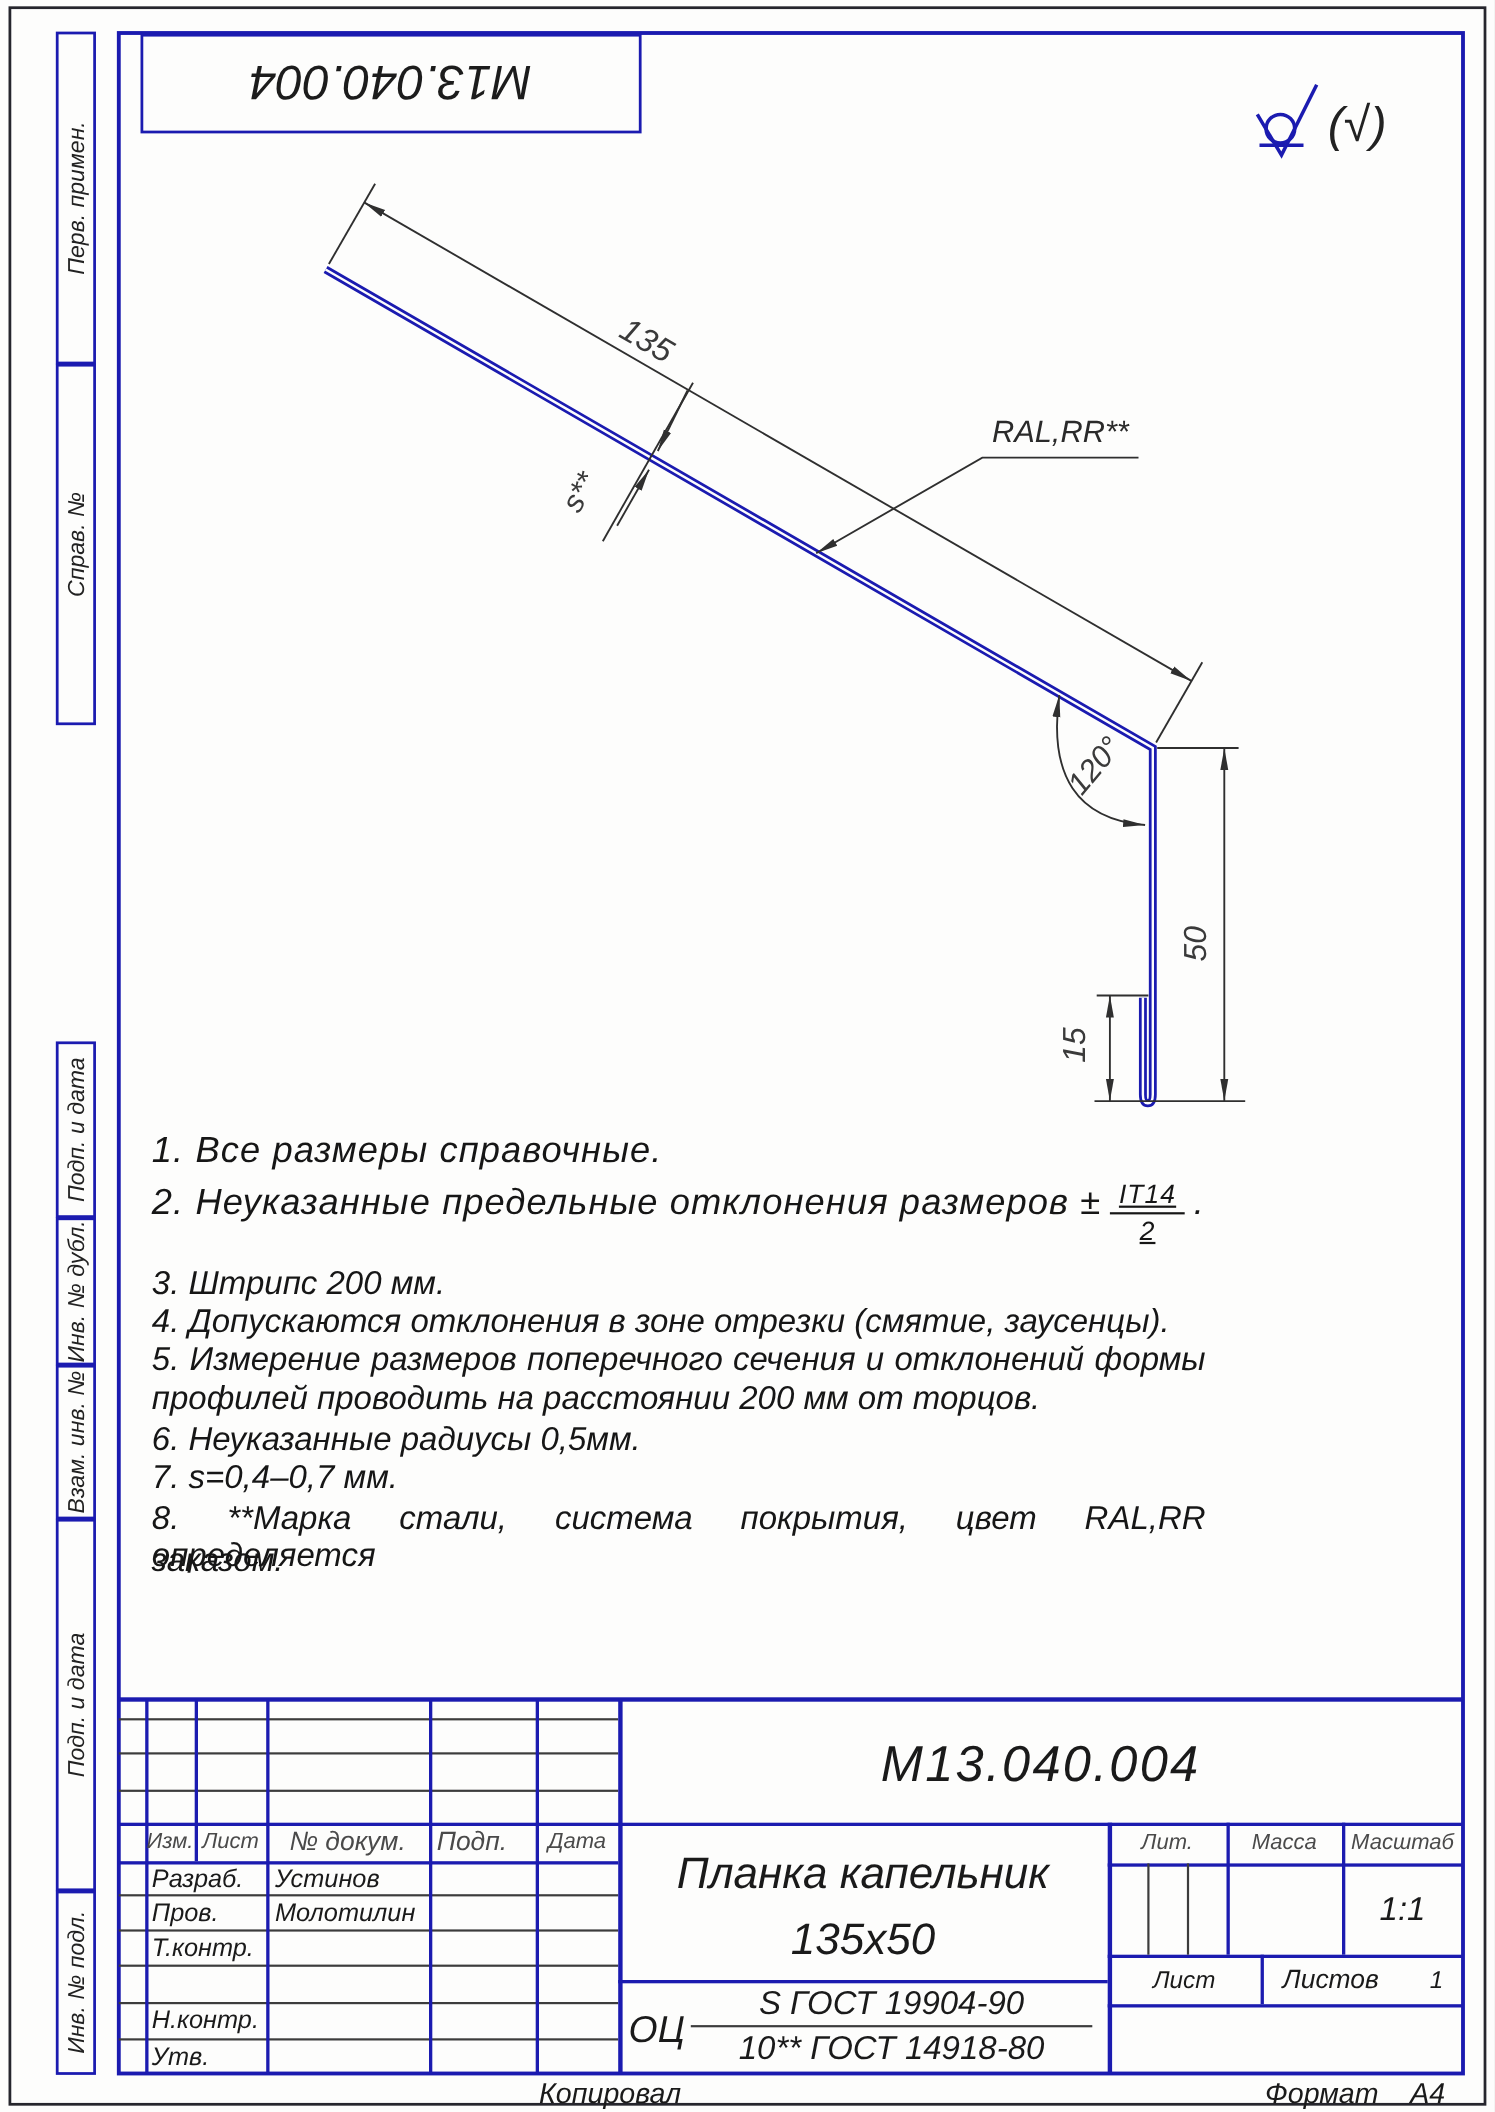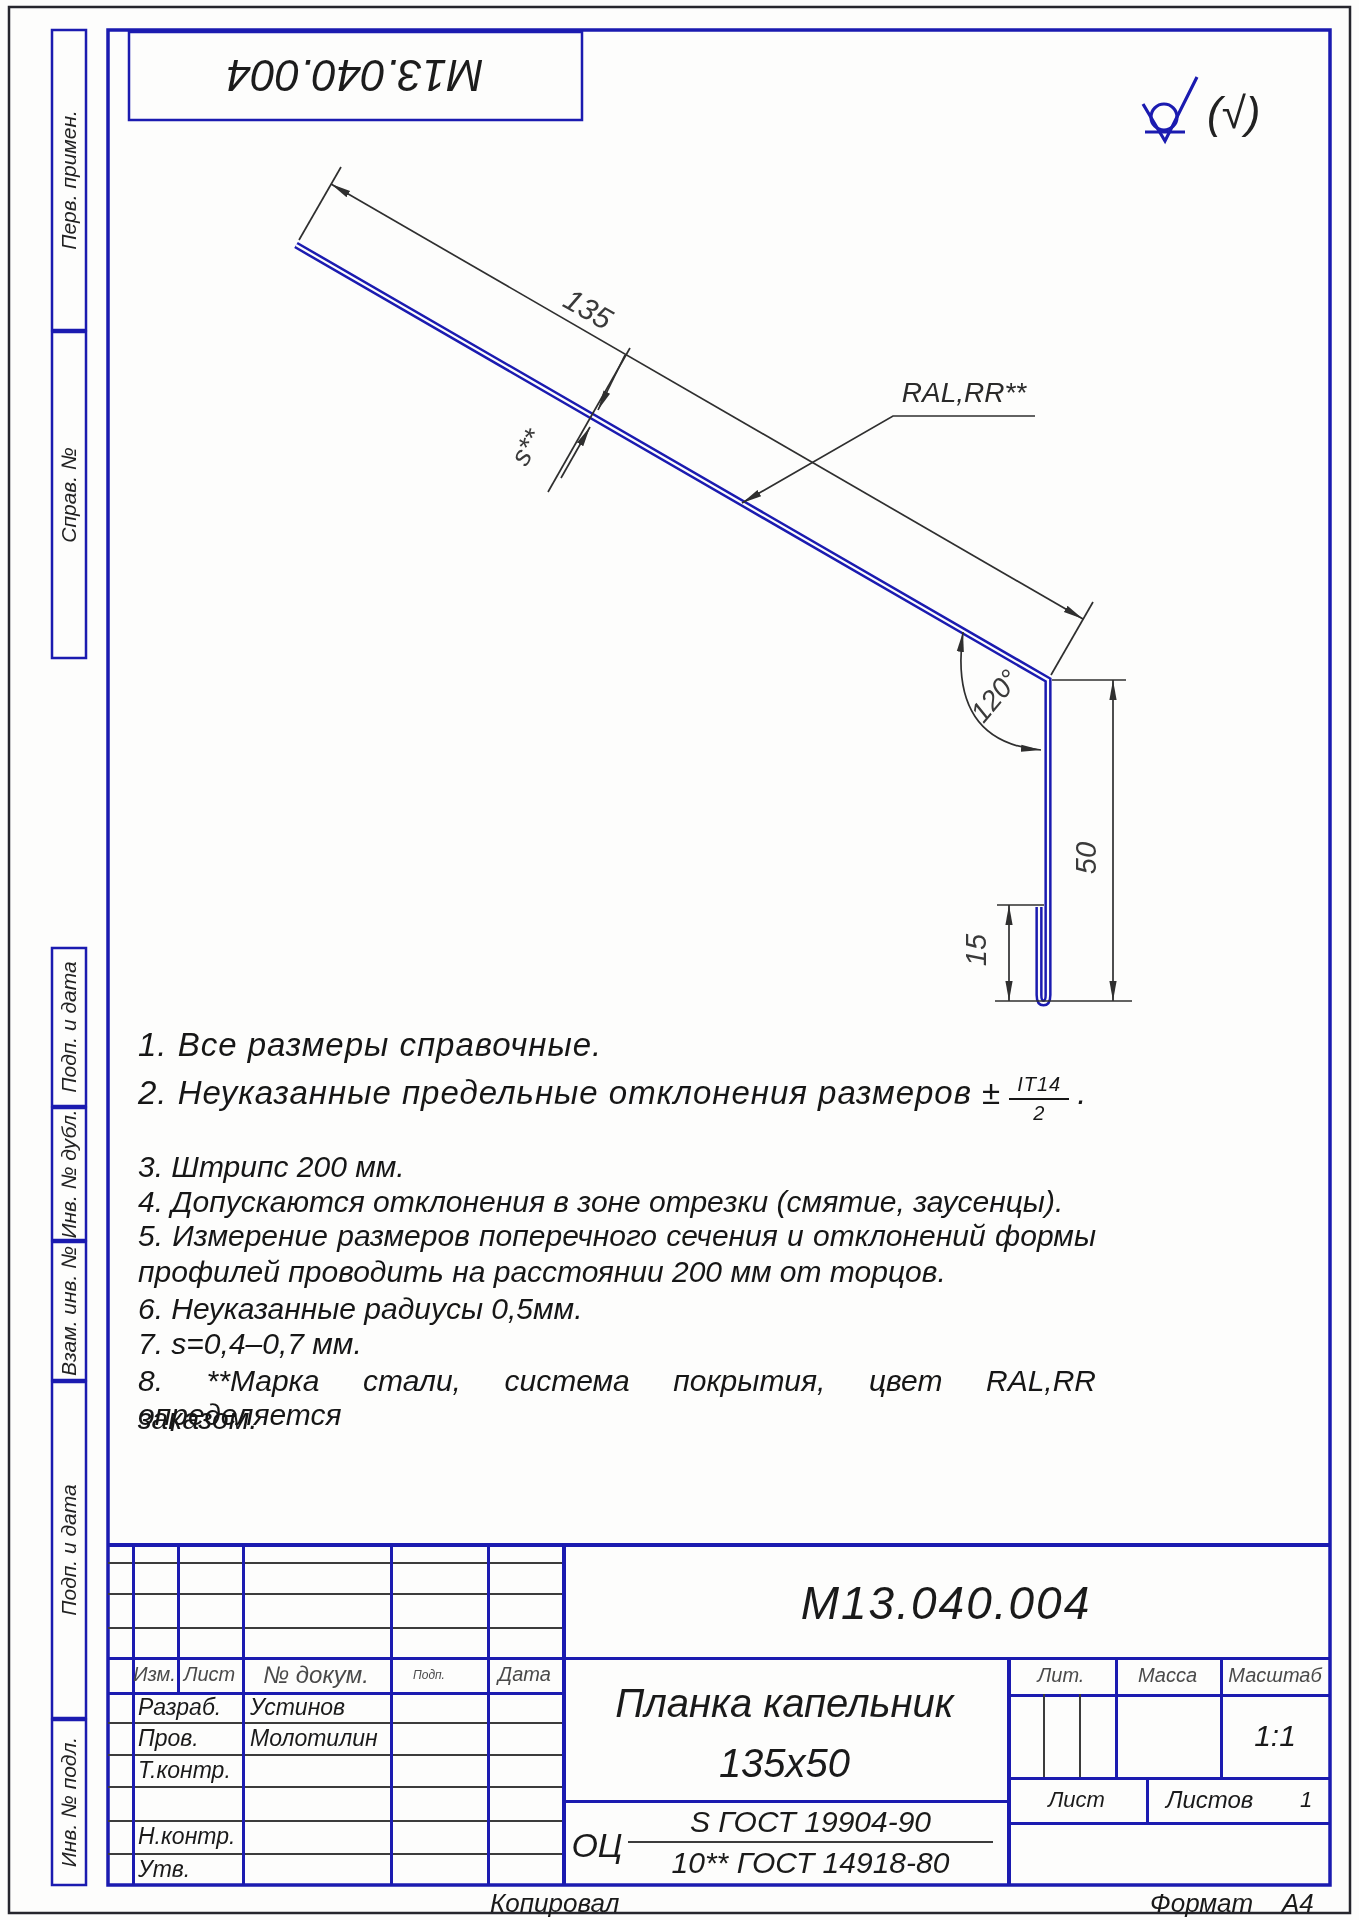--- a/index.html
+++ b/index.html
@@ -6,21 +6,21 @@
   .page{position:relative;width:1359px;height:1920px;background:#fdfdfc;overflow:hidden;
         font-family:"Liberation Sans",sans-serif;}
   svg text{font-family:"Liberation Sans",sans-serif;font-style:italic;}
   .abs{position:absolute;}
   
   .notes{position:absolute;left:138px;top:1026px;width:958px;color:#161616;}
   .nline{position:absolute;left:0;font-style:italic;font-size:30px;white-space:nowrap;color:#161616;}
   .nbig{font-size:33px;letter-spacing:1px;}
   .njust{white-space:normal;text-align:justify;text-align-last:justify;width:958px;}
   .n2row{display:flex;align-items:flex-start;}
-  .frac{display:inline-flex;flex-direction:column;align-items:center;margin:0 8px;font-size:20px;line-height:1.05;}
+  .frac{display:inline-flex;flex-direction:column;align-items:center;margin:0 8px;font-size:24px;line-height:1.05;text-decoration:underline;}
   .frac .num{border-bottom:2px solid #161616;padding:0 8px 3px;}
   .frac .den{padding-top:3px;}
   
   .tb{position:absolute;left:108px;top:1545px;width:1222px;height:340px;}
   .vl{position:absolute;width:3px;background:#1b1bb0;}
   .vls{position:absolute;width:4px;background:#1b1bb0;}
   .vld{position:absolute;width:2px;background:#3c3c3c;}
   .hl{position:absolute;height:3px;background:#1b1bb0;}
   .hls{position:absolute;height:4px;background:#1b1bb0;}
   .hld{position:absolute;height:2px;background:#3c3c3c;}
@@ -163,21 +163,21 @@
     <div class="vld" style="left:971px;top:149px;height:83px"></div>
     <div class="vl" style="left:1007px;top:112px;height:120px"></div>
     <div class="vl" style="left:1112px;top:112px;height:120px"></div>
     <div class="vl" style="left:1038px;top:232px;height:45px"></div>
 
     <div class="tbt" style="left:454px;top:6px;width:768px;height:104px;font-size:46px;letter-spacing:2px">М13.040.004</div>
 
     <div class="tbt hdr" style="left:24px;top:112px;width:45px;height:35px;font-size:20px">Изм.</div>
     <div class="tbt hdr" style="left:69px;top:112px;width:65px;height:35px;font-size:20px">Лист</div>
     <div class="tbt hdr" style="left:134px;top:112px;width:148px;height:35px;font-size:24px">№ докум.</div>
-    <div class="tbt hdr" style="left:282px;top:112px;width:78px;height:35px;font-size:12px">Подп.</div>
+    <div class="tbt hdr" style="left:282px;top:112px;width:78px;height:35px;font-size:24px">Подп.</div>
     <div class="tbt hdr" style="left:379px;top:112px;width:75px;height:35px;font-size:20px">Дата</div>
 
     <div class="tbt tbl" style="left:30px;top:147px;width:110px;height:30px;font-size:23px">Разраб.</div>
     <div class="tbt tbl" style="left:142px;top:147px;width:140px;height:30px;font-size:23px">Устинов</div>
     <div class="tbt tbl" style="left:30px;top:177px;width:110px;height:32px;font-size:23px">Пров.</div>
     <div class="tbt tbl" style="left:142px;top:177px;width:140px;height:32px;font-size:23px">Молотилин</div>
     <div class="tbt tbl" style="left:30px;top:209px;width:110px;height:32px;font-size:23px">Т.контр.</div>
     <div class="tbt tbl" style="left:30px;top:275px;width:110px;height:33px;font-size:23px">Н.контр.</div>
     <div class="tbt tbl" style="left:30px;top:308px;width:110px;height:32px;font-size:23px">Утв.</div>
 

